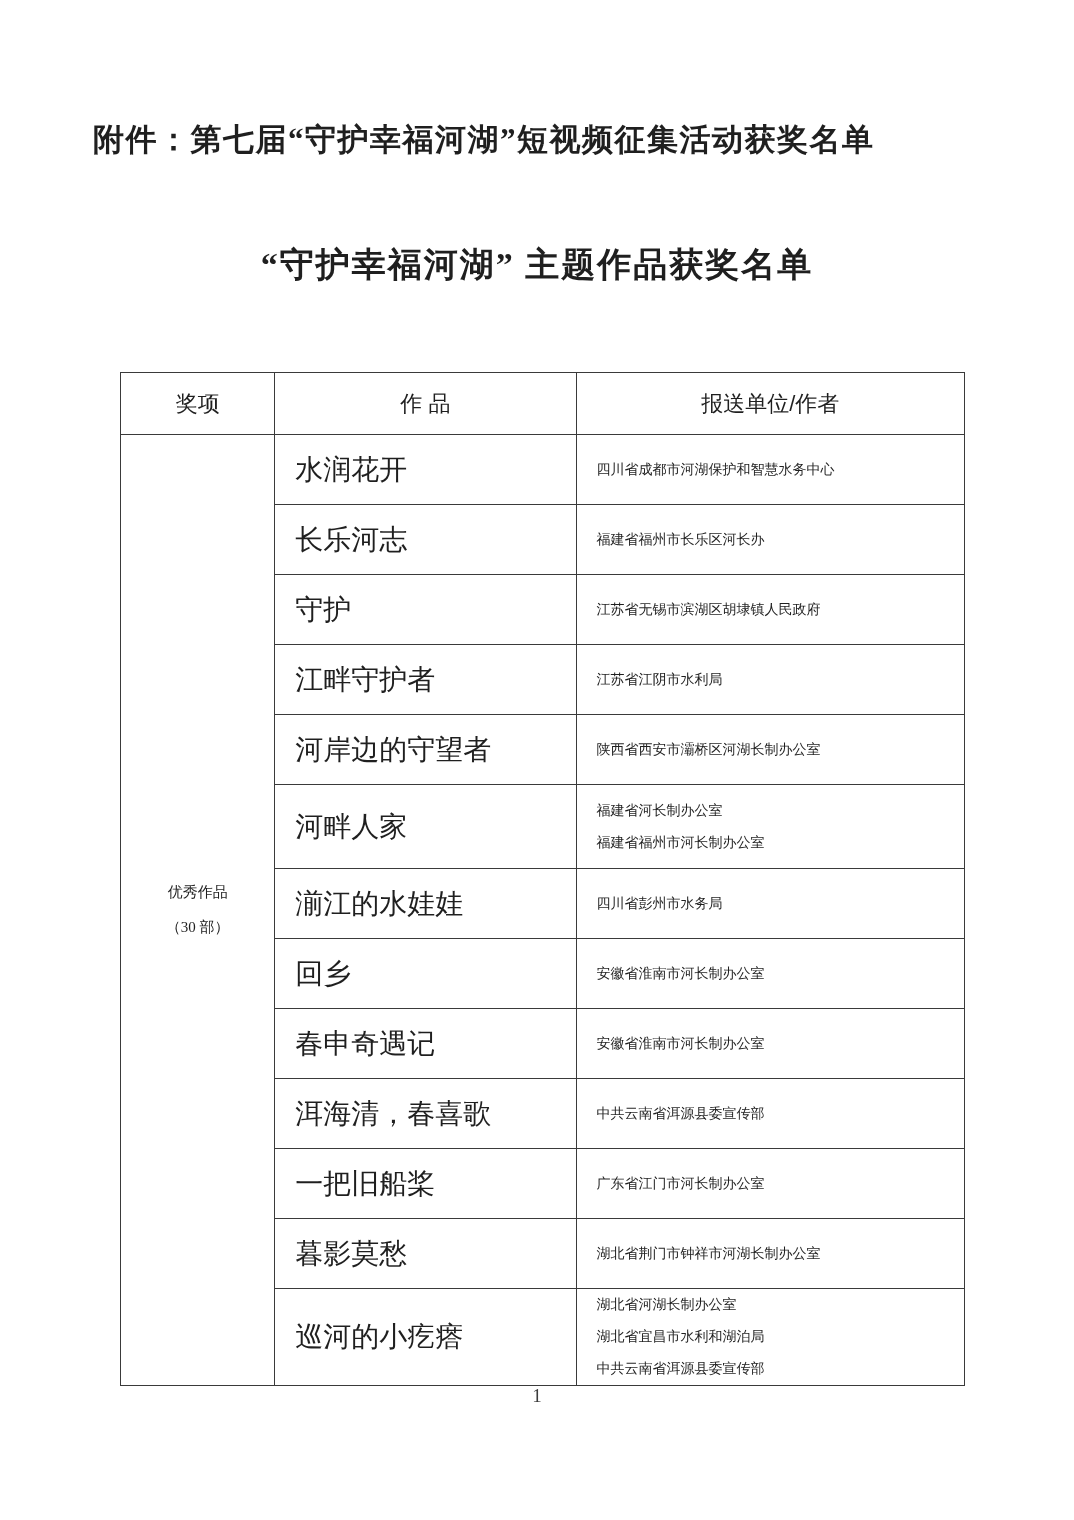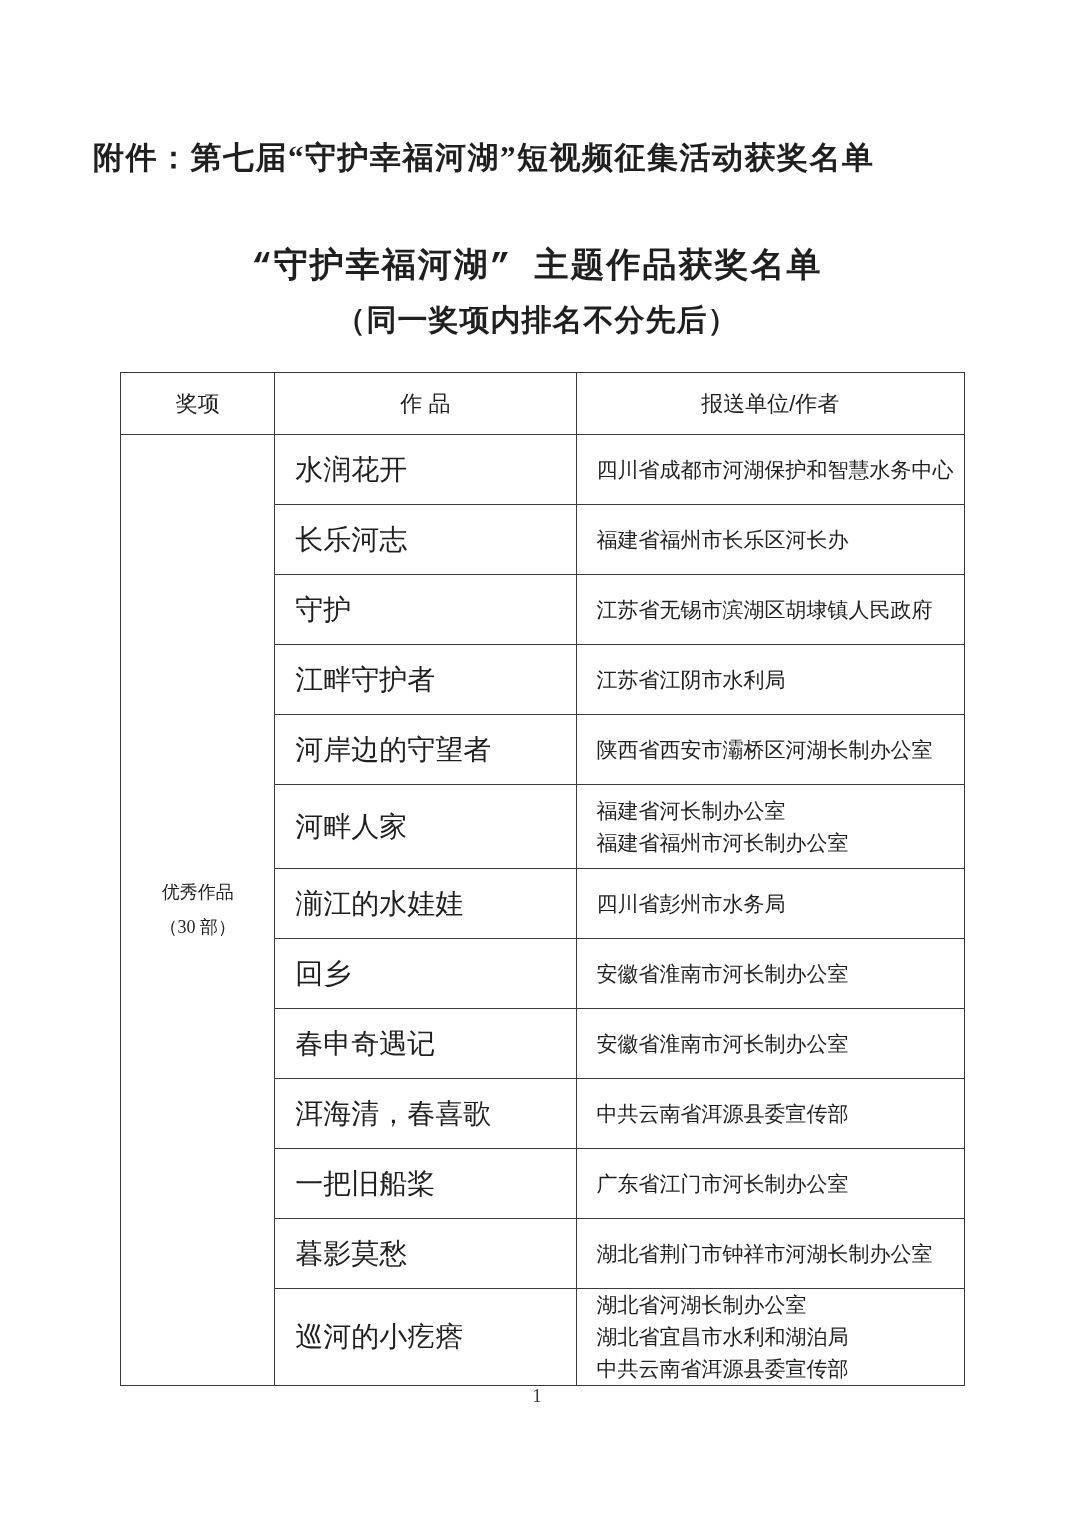--- a/index.html
+++ b/index.html
@@ -10,35 +10,34 @@
     height: 1520px;
     margin: 0 auto;
     background: #ffffff;
     font-family: "Liberation Serif", serif;
     color: #1f1f1f;
     overflow: hidden;
   }
   .attachment-title {
     position: absolute;
     left: 93px;
-    top: 137px;
+    top: 119px;
     font-size: 31px;
     font-weight: 700;
     letter-spacing: 1.5px;
   }
   .main-title {
     position: absolute;
     top: 242px;
     left: 0;
     width: 100%;
     text-align: center;
     font-size: 34px;
     font-weight: 700;
     letter-spacing: 2px;
-    font-family: Liberation Mono, monospace;
   }
   .subtitle {
     position: absolute;
     top: 300px;
     left: 0;
     width: 100%;
     text-align: center;
     font-size: 30px;
     font-weight: 700;
     letter-spacing: 1px;
@@ -65,30 +64,30 @@
     font-family: "Liberation Sans", sans-serif;
     font-size: 22px;
     font-weight: 400;
     text-align: center;
   }
   .awards-table tbody tr { height: 70px; }
   .awards-table tbody tr.lines-2 { height: 84px; }
   .awards-table tbody tr.lines-3 { height: 92px; }
   td.award-cell {
     text-align: center;
-    font-size: 18px;
+    font-size: 15px;
     line-height: 35px;
   }
   td.work-cell {
     padding-left: 20px;
     font-size: 28px;
   }
   td.unit-cell {
     padding-left: 20px;
-    font-size: 21px;
+    font-size: 14px;
     line-height: 32px;
   }
   .page-number {
     position: absolute;
     top: 1385px;
     left: 0;
     width: 100%;
     text-align: center;
     font-size: 19px;
     color: #3c3c3c;
@@ -96,21 +95,20 @@
 </style>
 </head>
 <body>
 
 <div class="page">
 
   <div class="attachment-title">附件：第七届“守护幸福河湖”短视频征集活动获奖名单</div>
 
   <div class="main-title">“守护幸福河湖” 主题作品获奖名单</div>
 
-  <div class="subtitle">（同一奖项内排名不分先后）</div>
 
   <table class="awards-table">
     <thead>
       <tr>
         <th class="col-award">奖项</th>
         <th class="col-work">作 品</th>
         <th class="col-unit">报送单位/作者</th>
       </tr>
     </thead>
     <tbody>

